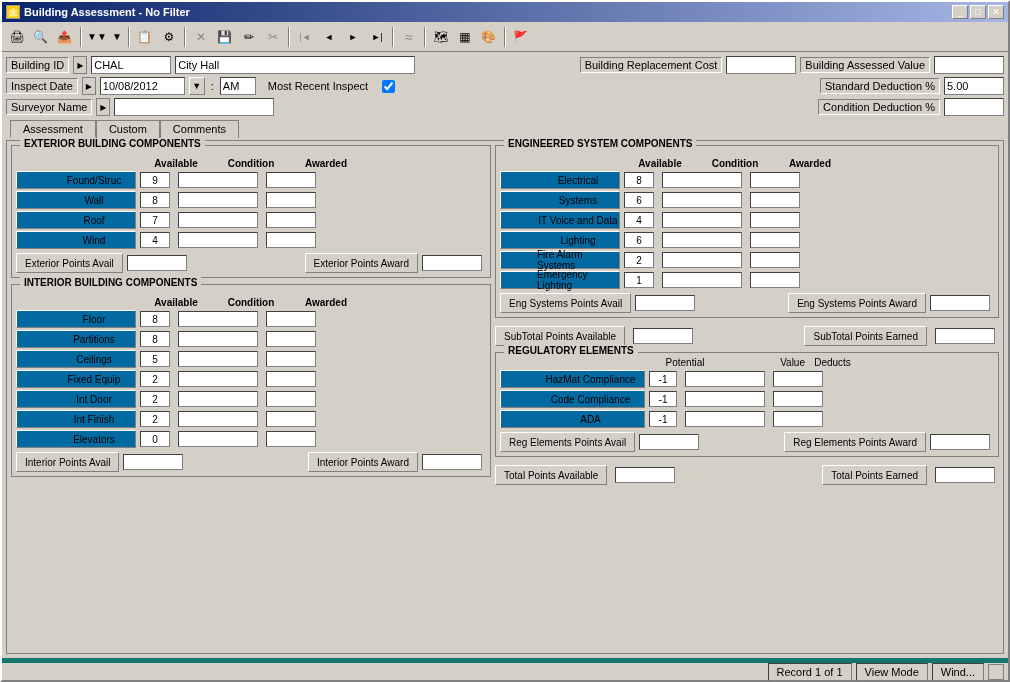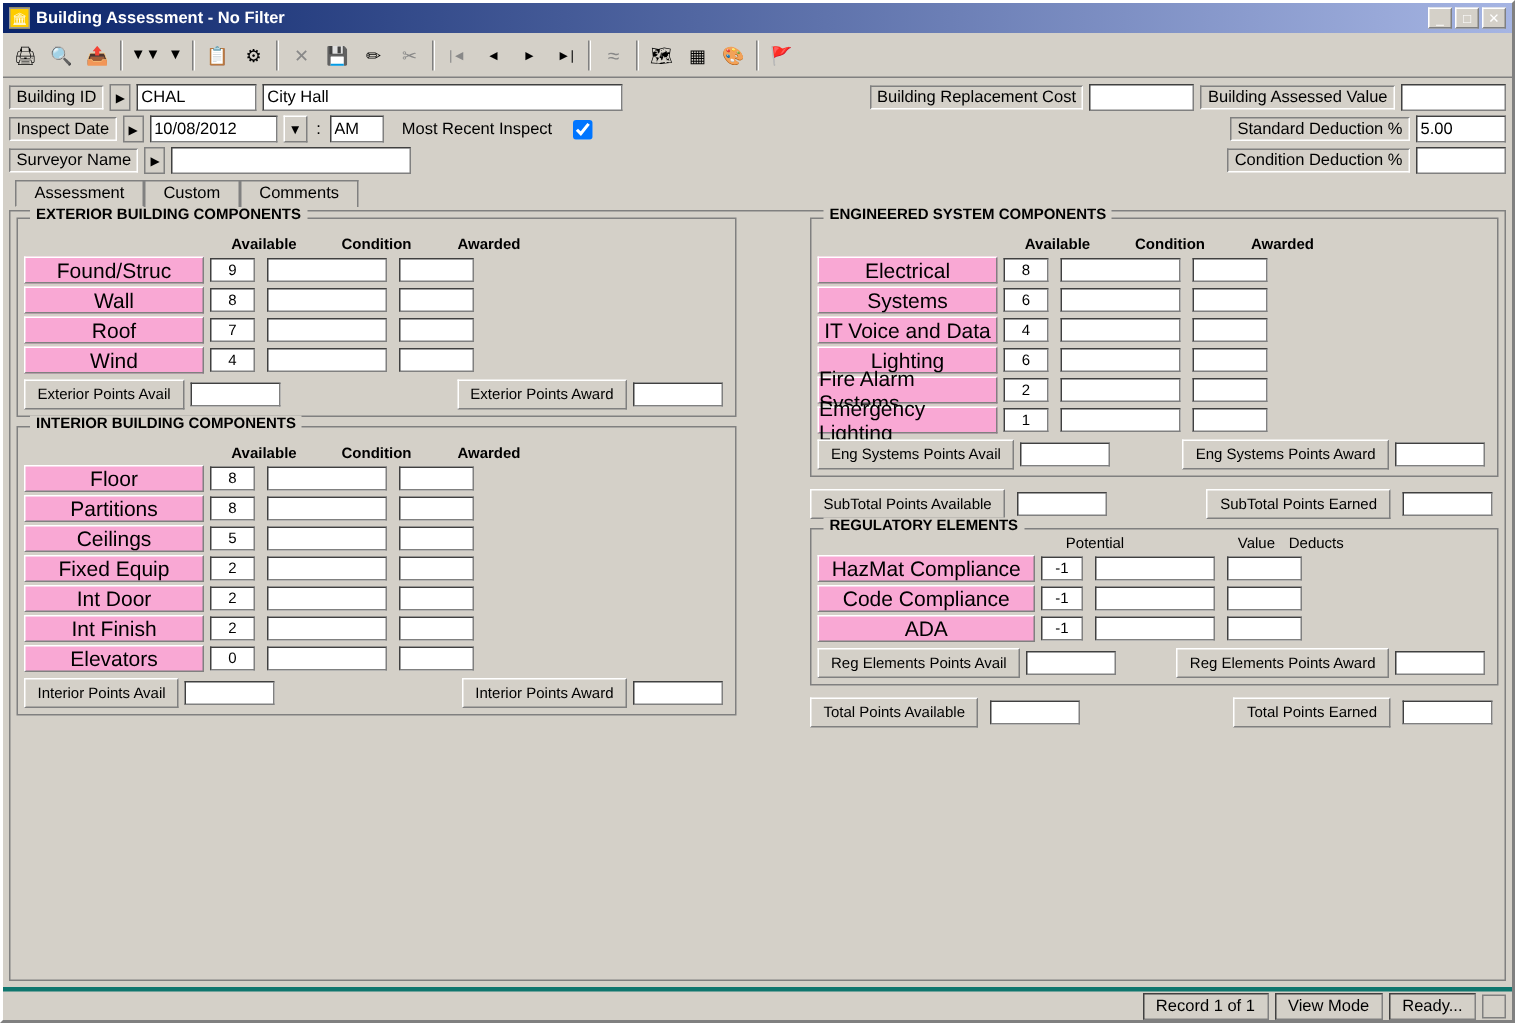--- a/index.html
+++ b/index.html
@@ -125,21 +125,21 @@
     }
     .main-panel {
       border: 1px solid #808080;
       background: #d4d0c8;
       flex: 1;
       padding: 4px;
       display: flex;
       gap: 4px;
     }
     .left-panel { width: 480px; display: flex; flex-direction: column; gap: 6px; }
-    .right-panel { flex: 1; display: flex; flex-direction: column; gap: 6px; margin-left: 45px; }
+    .right-panel { flex: 1; display: flex; flex-direction: column; gap: 6px; }
     .group-box {
       border: 1px solid #808080;
       padding: 4px;
       position: relative;
     }
     .group-box-title {
       position: absolute;
       top: -8px;
       left: 8px;
       background: #d4d0c8;
@@ -159,28 +159,29 @@
     .col-cond { width: 90px; text-align: center; }
     .col-award { width: 60px; text-align: center; }
     .component-row {
       display: flex;
       align-items: center;
       margin-bottom: 2px;
     }
     .comp-label {
       width: 120px;
       height: 18px;
-      background: #f9a8d4;
+      background: #0369a1;
       border: 1px solid #fff;
       border-right-color: #808080;
       border-bottom-color: #808080;
       display: flex;
       align-items: center;
       justify-content: center;
-      font-size: 14px;
+      font-size: 10px;
+      padding-left: 36px;
     }
     .comp-input {
       background: white;
       border: 1px solid #808080;
       border-top-color: #404040;
       border-left-color: #404040;
       height: 16px;
       font-size: 10px;
       text-align: center;
     }
@@ -209,21 +210,21 @@
       border: 1px solid #808080;
       border-top-color: #404040;
       border-left-color: #404040;
       height: 16px;
       width: 60px;
       margin: 0 4px;
       font-size: 10px;
     }
     .status-bar {
       background: #d4d0c8;
-      border-top: 3px solid #0f766e;
+      border-top: 5px solid #0f766e;
       height: 22px;
       display: flex;
       align-items: center;
       padding: 0 4px;
       gap: 4px;
     }
     .status-panel {
       border: 1px solid #808080;
       border-top-color: #404040;
       border-left-color: #404040;
@@ -578,16 +579,16 @@
           <input class="footer-input" value="" style="">
         </div>
       </div>
     </div>
   </div>
 
   <div class="status-bar">
     <div style="flex:1;"></div>
     <div class="status-panel">Record 1 of 1</div>
     <div class="status-panel">View Mode</div>
-    <div class="status-panel">Ready...</div>
+    <div class="status-panel">Wind...</div>
     <div style="width:16px; height:16px; background:#d4d0c8; border:1px solid #808080;"></div>
   </div>
 </div>
 
 </body></html>

